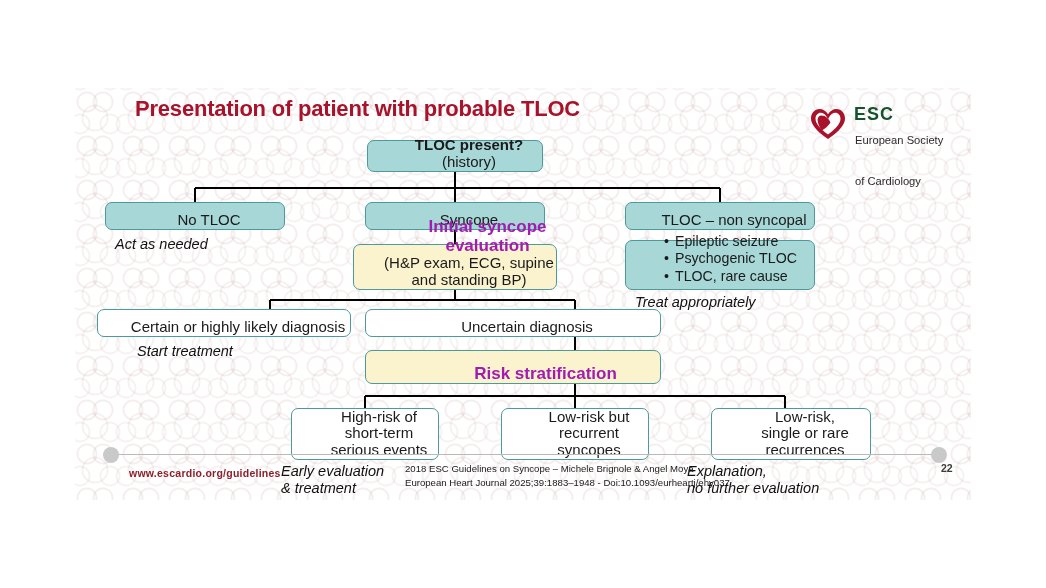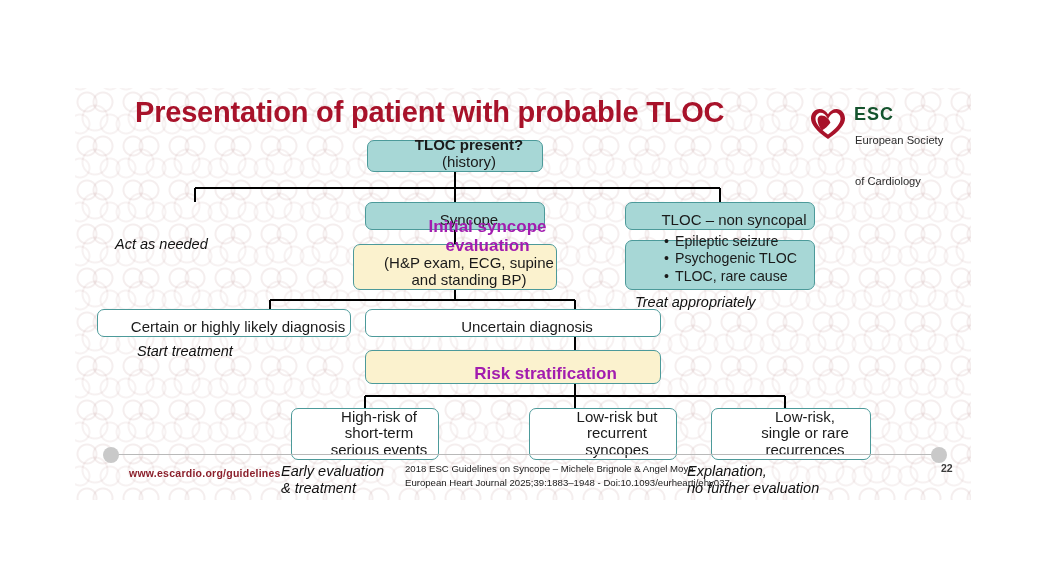--- a/index.html
+++ b/index.html
@@ -51,21 +51,21 @@
   }
   #content { position: absolute; inset: 0; z-index: 3; }
   #wires   { position: absolute; inset: 0; z-index: 2; }
 
   
   #title {
     position: absolute;
     left: 60px;
     top: 8px;
     width: 680px;
-    font-size: 29px;
+    font-size: 22px;
     font-weight: bold;
     color: #a8122a;
     letter-spacing: -0.2px;
     white-space: nowrap;
   }
 
   
   #esc-logo {
     position: absolute;
     left: 735px;
@@ -236,20 +236,23 @@
       <div id="esc-l2">of Cardiology</div>
     </div>
 
     <div class="node teal" style="left:292px; top:52px; width:176px; height:32px;">
       <div>
         <span class="ttl">TLOC present?</span>
         <span class="sub">(history)</span>
       </div>
     </div>
 
+    <div class="node teal" style="left:30px; top:114px; width:180px; height:28px;">
+      <span>No TLOC</span>
+    </div>
 
     <div class="node teal" style="left:290px; top:114px; width:180px; height:28px;">
       <span>Syncope</span>
     </div>
 
     <div class="node teal" style="left:550px; top:114px; width:190px; height:28px;">
       <span>TLOC – non syncopal</span>
     </div>
 
     <div class="note" style="left:40px; top:148px; width:160px;">Act as needed</div>
@@ -287,21 +290,21 @@
     </div>
 
     <div class="node white" style="left:216px; top:320px; width:148px; height:52px;">
       <div>
         <span class="sub">High-risk of</span>
         <span class="sub">short-term</span>
         <span class="sub">serious events</span>
       </div>
     </div>
 
-    <div class="node white" style="left:426px; top:320px; width:148px; height:52px;margin-left:28px;">
+    <div class="node white" style="left:426px; top:320px; width:148px; height:52px;">
       <div>
         <span class="sub">Low-risk but</span>
         <span class="sub">recurrent</span>
         <span class="sub">syncopes</span>
       </div>
     </div>
 
     <div class="node white" style="left:636px; top:320px; width:160px; height:52px;">
       <div>
         <span class="sub">Low-risk,</span>

